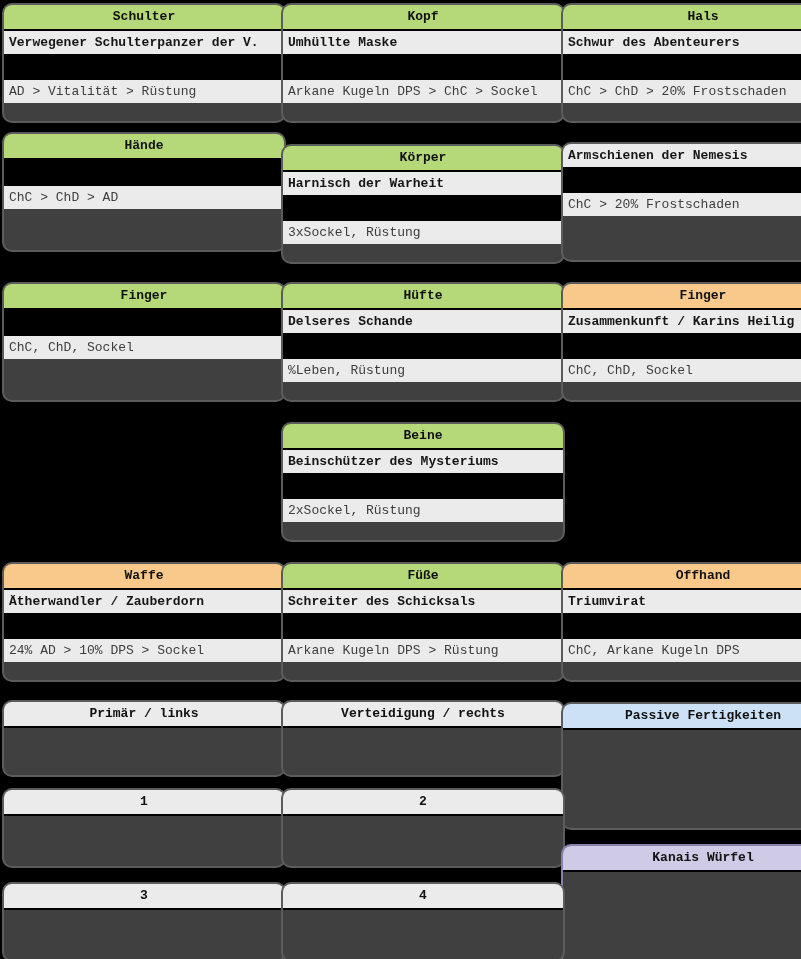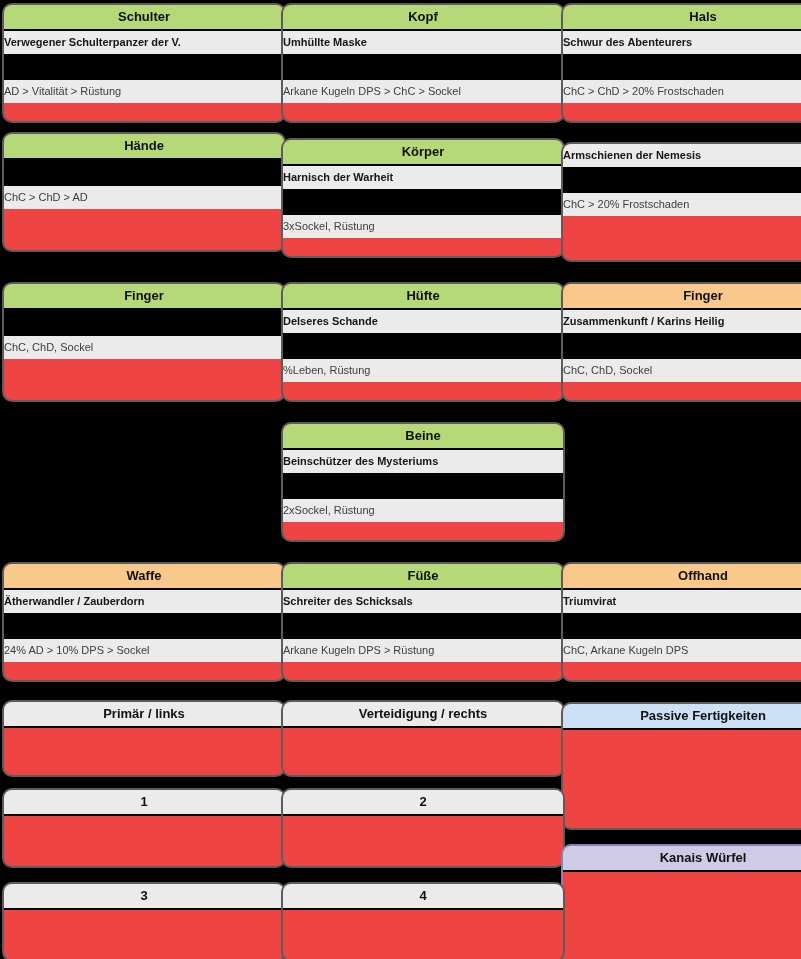--- a/index.html
+++ b/index.html
@@ -11,45 +11,47 @@
     position: relative;
     width: 801px;
     height: 959px;
     overflow: hidden;
     font-family: "Liberation Sans", sans-serif;
   }
   .card {
     position: absolute;
     width: 284px;
     box-sizing: border-box;
-    background: #ef4444;
+    background: #404040;
     border: 2px solid #5c5c5c;
     border-radius: 10px;
     overflow: hidden;
+    font-family: Liberation Mono, monospace;
   }
   .equip { height: 120px; }
   .hdr {
     height: 24px;
     line-height: 24px;
     text-align: center;
     font-size: 13px;
     font-weight: bold;
     color: #111111;
     border-bottom: 2px solid #000000;
   }
   .hdr.green  { background: #b5d878; }
   .hdr.orange { background: #f9c98c; }
   .hdr.gray   { background: #ebebeb; }
   .hdr.blue   { background: #cce1f6; }
   .hdr.purple { background: #cfcbe6; }
   .row {
     height: 23px;
     line-height: 23px;
     background: #ebebeb;
-    font-size: 11px;
+    font-size: 13px;
+    padding-left: 5px;
     white-space: nowrap;
     overflow: hidden;
   }
   .row.name { font-weight: bold; color: #161616; }
   .row.stats { font-weight: normal; color: #3d3d3d; }
   .blackgap { height: 26px; background: #000000; }
   .skill { height: 77px; }
   .slotnum { height: 80px; }
   .passive { height: 128px; }
   .cube { height: 128px; border-color: #8781b0; }
@@ -74,21 +76,21 @@
   <div class="row name">Schwur des Abenteurers</div>
   <div class="blackgap"></div>
   <div class="row stats">ChC &gt; ChD &gt; 20% Frostschaden</div>
 </div>
 
 <div class="card equip" style="left:2px; top:132px;">
   <div class="hdr green">Hände</div>
   <div class="blackgap"></div>
   <div class="row stats">ChC &gt; ChD &gt; AD</div>
 </div>
-<div class="card equip" style="left:281px; top:138px;">
+<div class="card equip" style="left:281px; top:144px;">
   <div class="hdr green">Körper</div>
   <div class="row name">Harnisch der Warheit</div>
   <div class="blackgap"></div>
   <div class="row stats">3xSockel, Rüstung</div>
 </div>
 <div class="card equip" style="left:561px; top:142px;">
   <div class="row name">Armschienen der Nemesis</div>
   <div class="blackgap"></div>
   <div class="row stats">ChC &gt; 20% Frostschaden</div>
 </div>

